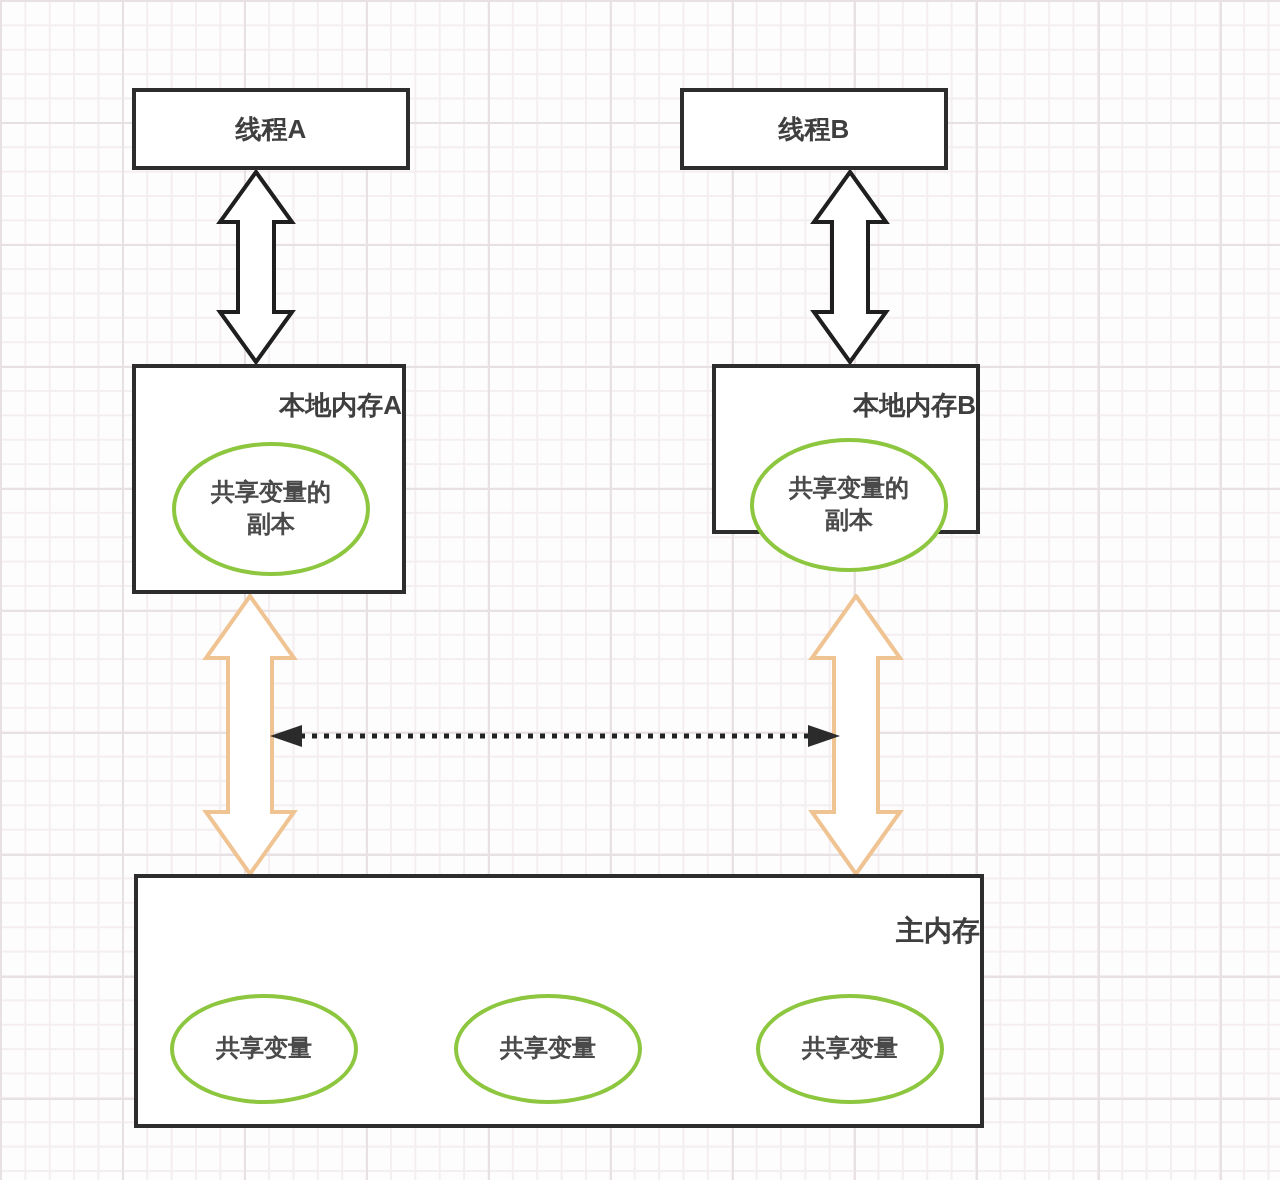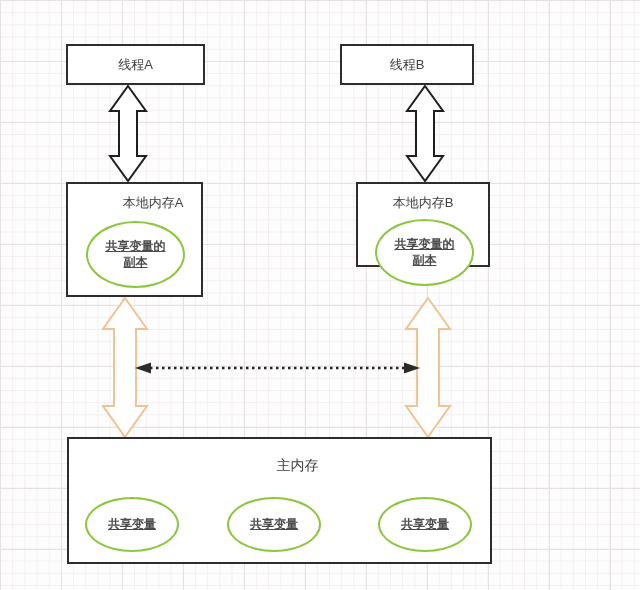--- a/index.html
+++ b/index.html
@@ -26,41 +26,40 @@
     overflow: hidden;
   }
   .abs { position: absolute; }
   .box {
     position: absolute;
     border: 2px solid var(--ink);
     background: #fff;
   }
   .box-title {
     display: block;
-    text-align: center;
-    font-weight: normal;
+    text-align: right;
+    font-weight: bold;
     font-size: 13px;
     color: var(--text);
   }
   .thread-box { display: flex; align-items: center; justify-content: center; }
   .ellipse {
     position: absolute;
     border: 2px solid var(--green);
     border-radius: 50%;
     background: #fff;
     display: flex;
     flex-direction: column;
     align-items: center;
     justify-content: center;
     text-align: center;
     font-weight: bold;
     font-size: 12px;
     line-height: 1.3;
     color: #4a4a4a;
-    text-decoration: underline;
   }
   svg { display: block; }
   .black-arrow polygon {
     fill: #ffffff;
     stroke: #1f1f1f;
     stroke-width: 2;
     stroke-linejoin: miter;
   }
   .orange-arrow polygon {
     fill: #ffffff;

